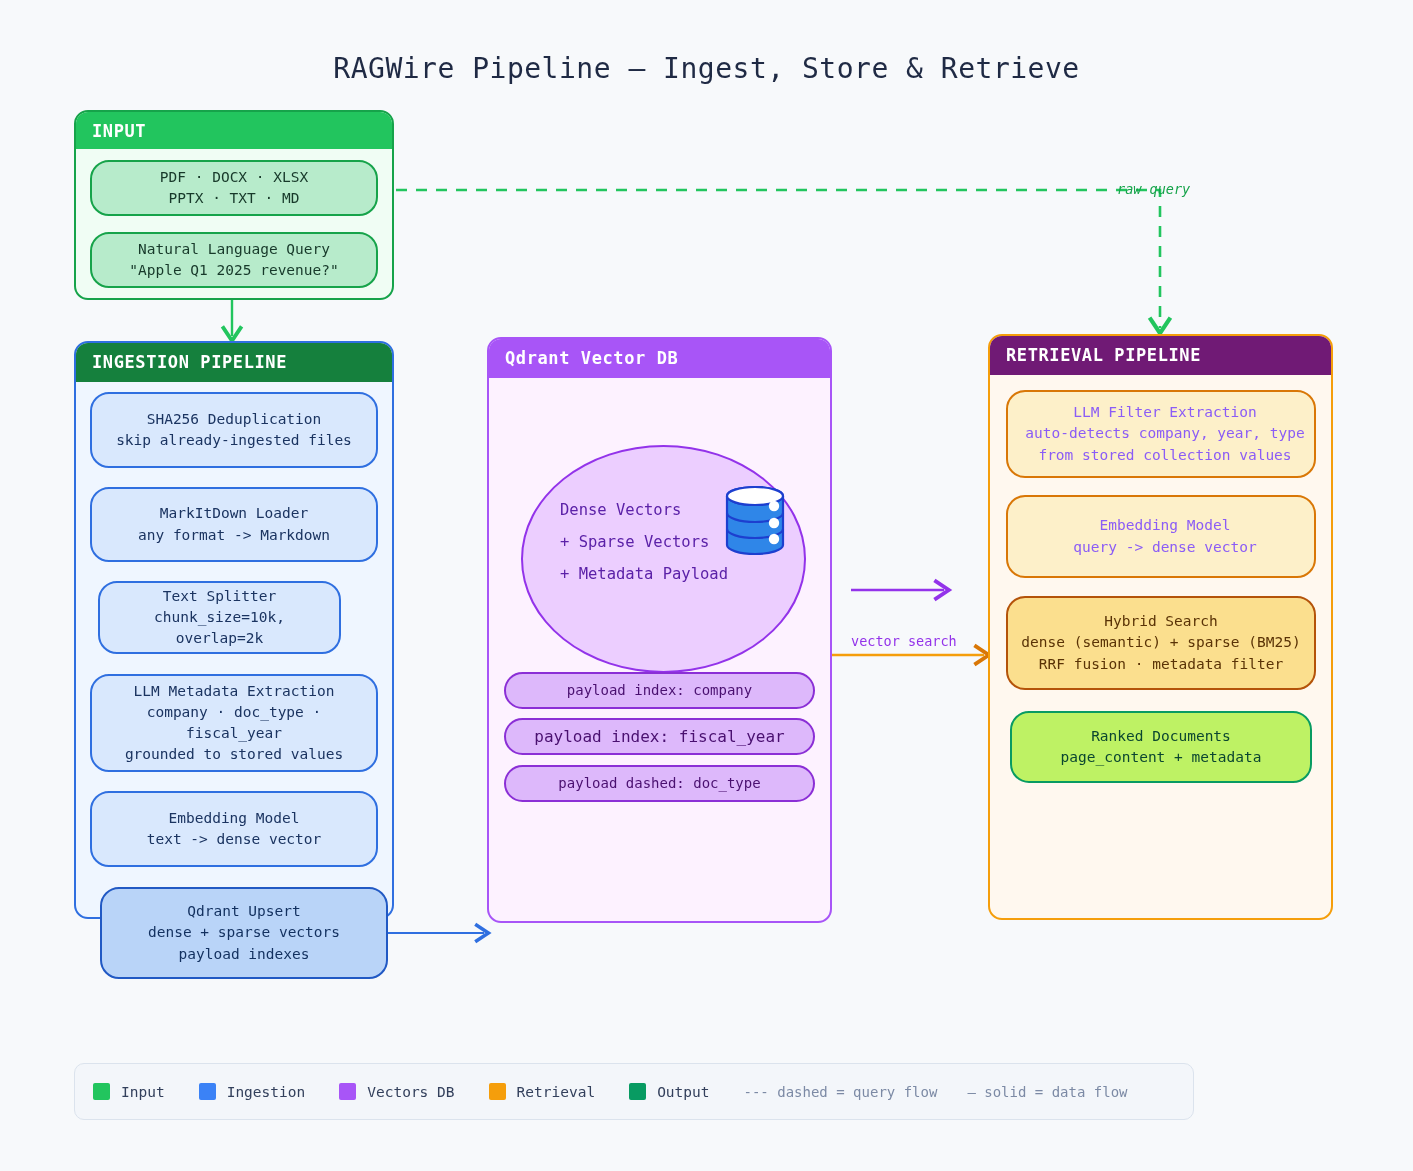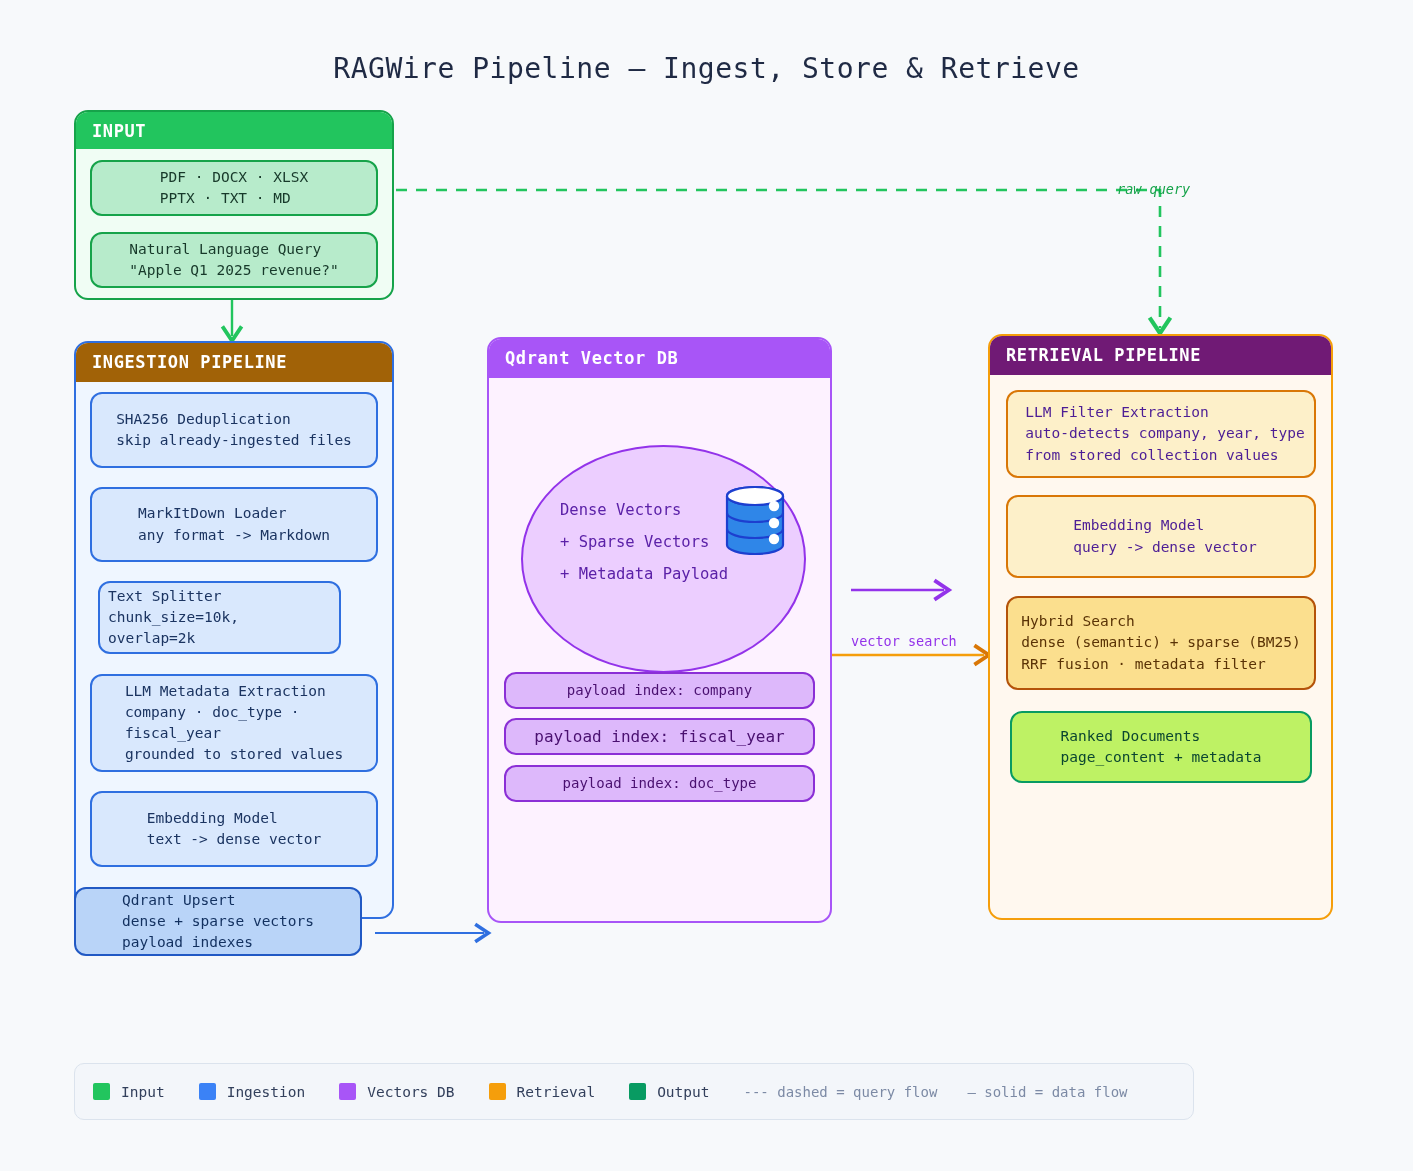--- a/index.html
+++ b/index.html
@@ -26,42 +26,42 @@
     font-size:17px;font-weight:bold;color:#ffffff;
     padding:9px 0 9px 16px;letter-spacing:0.6px;
   }
 
   #grp-input{left:74px;top:110px;width:320px;height:190px;
     border:2.5px solid #16a34a;background:#f0fdf4;}
   #grp-input .group-head{background:#22c55e;height:37px;}
 
   #grp-ingest{left:74px;top:341px;width:320px;height:578px;
     border:2.5px solid #2f6fe0;background:#eff6ff;}
-  #grp-ingest .group-head{background:#a16207;height:39px;}
+  #grp-ingest .group-head{background:#15803d;height:39px;}
 
   #grp-qdrant{left:487px;top:337px;width:345px;height:586px;
     border:2.5px solid #a855f7;background:#fdf2ff;}
   #grp-qdrant .group-head{background:#a855f7;height:39px;}
 
   #grp-retrieval{left:988px;top:334px;width:345px;height:586px;
     border:2.5px solid #f59e0b;background:#fff8ef;}
   #grp-retrieval .group-head{background:#701a75;height:39px;}
 
   
   .node{
-    position:absolute;box-sizing:border-box;border-radius:12px;
-    display:flex;align-items:center;justify-content:center;text-align:left;
+    position:absolute;box-sizing:border-box;border-radius:19px;
+    display:flex;align-items:center;justify-content:center;text-align:center;
     font-size:14.5px;line-height:1.45;color:#27324a;padding:6px 8px;
     white-space:pre-line;
   }
   .n-green{background:#b7ebcb;border:2.2px solid #16a34a;color:#17392a;}
   .n-blue{background:#d9e8fd;border:2.2px solid #2f6fe0;color:#1b3461;}
   .n-blue-strong{background:#b9d4f8;border:2.4px solid #2159c4;color:#12305f;}
   .n-purple{background:#ddb8fb;border:2.2px solid #8b2fd6;color:#4a1070;}
-  .n-amber{background:#fdf0c9;border:2.2px solid #d97706;color:#4c1d95;padding-left:16px;}
+  .n-amber{background:#fdf0c9;border:2.2px solid #d97706;color:#8b5cf6;padding-left:16px;}
   .n-amber-strong{background:#fbdf8e;border:2.4px solid #b45309;color:#5a3306;}
   .n-out{background:#bef264;border:2.4px solid #089b62;color:#0b4630;}
 
   .ellipse{
     position:absolute;border-radius:50%;
     background:#ecceff;border:2.6px solid #9333ea;
     box-sizing:border-box;
   }
   .ellipse-text{
     position:absolute;font-size:15.5px;line-height:2.05;color:#5b21a8;
@@ -144,21 +144,21 @@
   <div class="node n-blue" style="left:90px;top:487px;width:288px;height:75px;">MarkItDown Loader
 any format -&gt; Markdown</div>
   <div class="node n-blue" style="left:86px;top:581px;width:243px;height:73px;margin-left:12px;">Text Splitter
 chunk_size=10k, overlap=2k</div>
   <div class="node n-blue" style="left:90px;top:674px;width:288px;height:98px;">LLM Metadata Extraction
 company · doc_type ·
 fiscal_year
 grounded to stored values</div>
   <div class="node n-blue" style="left:90px;top:791px;width:288px;height:76px;">Embedding Model
 text -&gt; dense vector</div>
-  <div class="node n-blue-strong" style="left:74px;top:887px;width:288px;height:69px;">Qdrant Upsert
+  <div class="node n-blue-strong" style="left:100px;top:887px;width:288px;height:92px;">Qdrant Upsert
 dense + sparse vectors
 payload indexes</div>
 
   <div class="group" id="grp-qdrant">
     <div class="group-head">Qdrant Vector DB</div>
   </div>
   <div class="ellipse" style="left:521px;top:445px;width:285px;height:228px;"></div>
   <div class="ellipse-text" style="left:560px;top:495px;width:190px;">Dense Vectors
 + Sparse Vectors
 + Metadata Payload</div>
@@ -172,21 +172,21 @@
       <path d="M13,30 A28,9 0 0 0 69,30" fill="none"></path>
       <path d="M13,46 A28,9 0 0 0 69,46" fill="none"></path>
     </g>
     <circle cx="60" cy="23" r="5.2" fill="#ffffff"></circle>
     <circle cx="60" cy="40" r="5.2" fill="#ffffff"></circle>
     <circle cx="60" cy="56" r="5.2" fill="#ffffff"></circle>
   </svg>
 
   <div class="node n-purple" style="left:504px;top:672px;width:311px;height:37px;font-size:14px;">payload index: company</div>
   <div class="node n-purple" style="left:504px;top:718px;width:311px;height:37px;font-size:16px;">payload index: fiscal_year</div>
-  <div class="node n-purple" style="left:504px;top:765px;width:311px;height:37px;font-size:14px;">payload index: doc_type</div>
+  <div class="node n-purple" style="left:504px;top:765px;width:311px;height:37px;font-size:14px;">payload dashed: doc_type</div>
 
   <div class="group" id="grp-retrieval">
     <div class="group-head">RETRIEVAL PIPELINE</div>
   </div>
   <div class="node n-amber" style="left:1006px;top:390px;width:310px;height:88px;">LLM Filter Extraction
 auto-detects company, year, type
 from stored collection values</div>
   <div class="node n-amber" style="left:1006px;top:495px;width:310px;height:83px;">Embedding Model
 query -&gt; dense vector</div>
   <div class="node n-amber-strong" style="left:1006px;top:596px;width:310px;height:94px;">Hybrid Search

